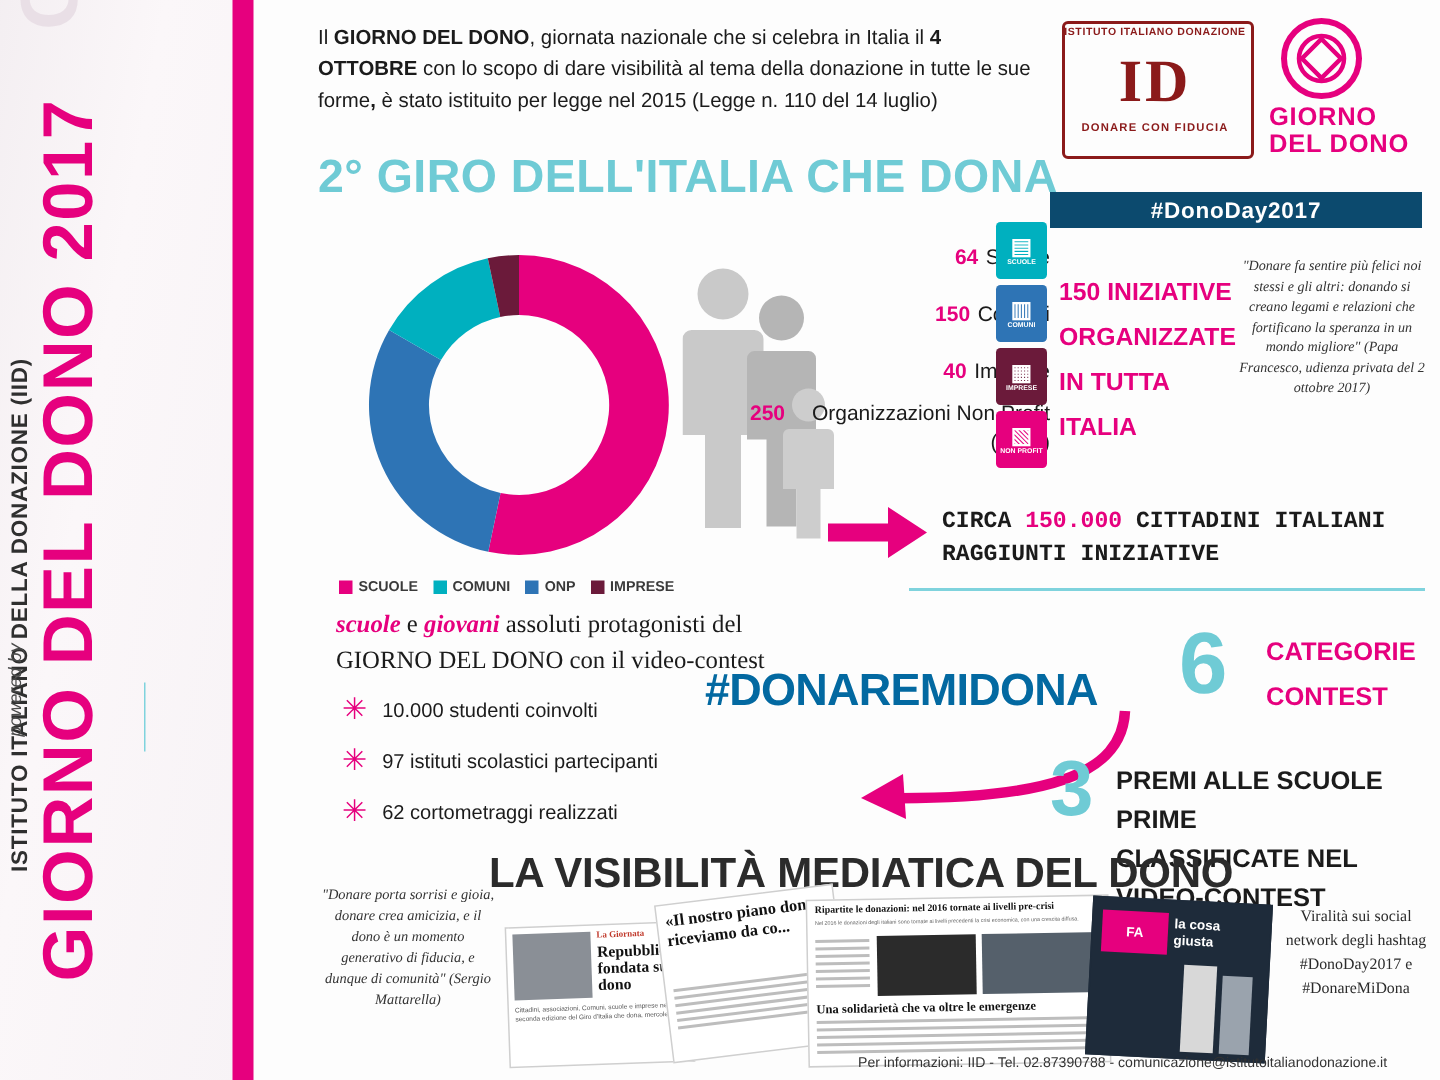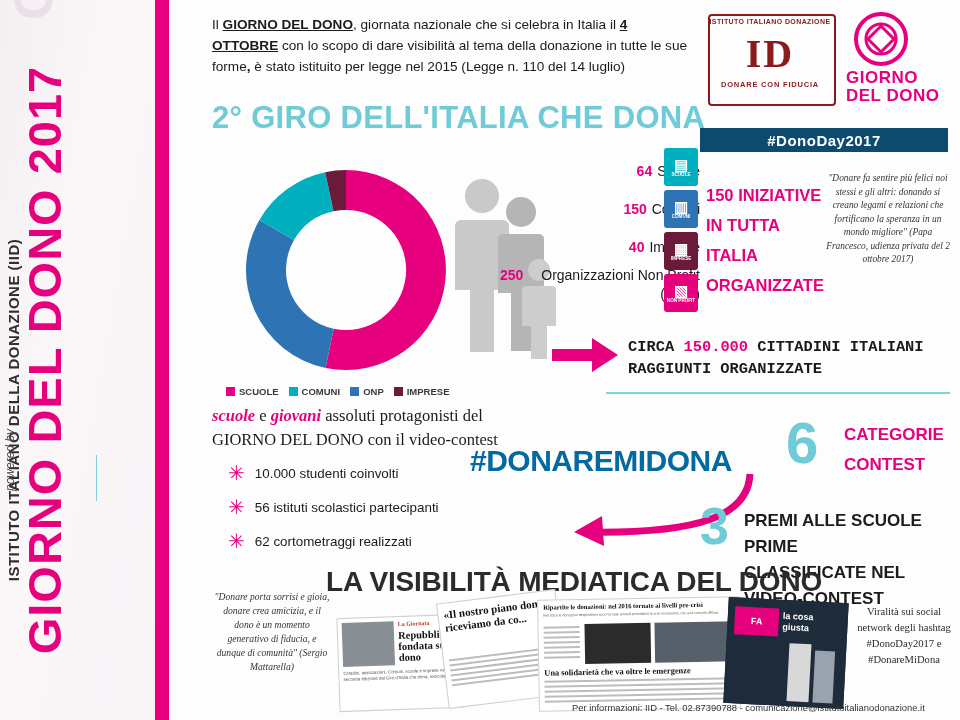--- a/index.html
+++ b/index.html
@@ -25,21 +25,21 @@
       color:#2f2f2f;font-size:15px;font-weight:bold;letter-spacing:.5px;
       display:flex;align-items:center;justify-content:center;}
   .vpow{position:absolute;left:0;top:0;width:200px;height:20px;
       transform:rotate(-90deg);transform-origin:left top;translate:0 560px;
       color:#4a4a4a;font-size:12px;font-style:italic;
       display:flex;align-items:center;justify-content:center;}
   .vline{position:absolute;left:96px;top:455px;width:1px;height:46px;background:#7fd3dd;}
 
   
   .intro{position:absolute;left:212px;top:14px;width:480px;font-size:13.6px;line-height:21px;color:#1b1b1b;}
-  .intro b{font-weight:bold;text-decoration:underline;}
+  .intro b{font-weight:bold;}
 
   
   .logobox{position:absolute;left:700px;top:8px;width:248px;height:105px;}
   .iid{position:absolute;left:0;top:0;width:140px;height:100px;text-align:center;}
   .iid .ring{position:absolute;left:8px;top:6px;width:124px;height:88px;border:2px solid #8b1a1a;border-radius:4px;}
   .iid .toptxt{position:absolute;left:0;top:10px;width:140px;font-size:7px;letter-spacing:.4px;color:#8b1a1a;font-weight:bold;}
   .iid .big{position:absolute;left:0;top:22px;width:140px;font-size:40px;font-weight:bold;color:#8b1a1a;font-family:"Liberation Serif",serif;letter-spacing:2px;}
   .iid .bottxt{position:absolute;left:0;top:72px;width:140px;font-size:7.5px;letter-spacing:.8px;color:#8b1a1a;font-weight:bold;}
   .gdd{position:absolute;left:146px;top:2px;width:102px;height:100px;}
   .gdd .mark{position:absolute;left:8px;top:2px;width:54px;height:54px;}
@@ -78,21 +78,21 @@
   .papa{position:absolute;left:826px;top:172px;width:124px;font-size:9.4px;line-height:13.5px;color:#333;
       font-family:"Liberation Serif",serif;font-style:italic;text-align:center;}
 
   
   .arrow{position:absolute;left:552px;top:338px;width:66px;height:34px;}
   .cittadini{position:absolute;left:628px;top:336px;width:320px;font-size:15.4px;font-weight:bold;color:#1b1b1b;line-height:22px;font-family:Liberation Mono, monospace;}
   .cittadini .n{color:#e6007e;}
   .hr1{position:absolute;left:606px;top:392px;width:344px;height:2px;background:#7fd3dd;}
 
   
-  .scuoleg{position:absolute;left:212px;top:404px;width:430px;font-size:16.5px;line-height:24px;color:#1b1b1b;
+  .scuoleg{position:absolute;left:224px;top:404px;width:430px;font-size:16.5px;line-height:24px;color:#1b1b1b;
       font-family:"Liberation Serif",serif;}
   .scuoleg .pink{color:#e6007e;font-style:italic;font-weight:bold;}
   .bullets{position:absolute;left:228px;top:456px;width:320px;}
   .bul{display:flex;align-items:center;gap:10px;height:34px;font-size:13.4px;color:#1b1b1b;}
   .ast{color:#e6007e;font-size:20px;line-height:20px;}
 
   
   .hashbig{position:absolute;left:470px;top:444px;width:320px;color:#0369a1;font-size:30px;font-weight:bold;letter-spacing:-.5px;}
   .curve{position:absolute;left:560px;top:470px;width:200px;height:80px;}
 
@@ -249,56 +249,56 @@
       <span class="gl">▧</span>
       <span>NON PROFIT</span>
     </div>
   </div>
 
   <div class="iniz">
     <div>
       <span class="n">150</span>
       <span>INIZIATIVE</span>
     </div>
+    <div>ORGANIZZATE</div>
     <div>IN TUTTA ITALIA</div>
-    <div>ORGANIZZATE</div>
   </div>
 
   <div class="papa">"Donare fa sentire più felici noi stessi e gli altri: donando si creano legami e relazioni che fortificano la speranza in un mondo migliore" (Papa Francesco, udienza privata del 2 ottobre 2017)</div>
 
   <div class="arrow">
     <svg width="66" height="34" viewBox="0 0 66 34">
       <path d="M0 11 h40 v-11 l26 17 l-26 17 v-11 h-40 z" fill="#e6007e"></path>
     </svg>
   </div>
 
   <div class="cittadini">
     <span>CIRCA</span>
     <span class="n">150.000</span>
     <span>CITTADINI ITALIANI</span>
-    <div>RAGGIUNTI ORGANIZZATE</div>
+    <div>RAGGIUNTI INIZIATIVE</div>
   </div>
   <div class="hr1"></div>
 
   <div class="scuoleg">
     <span class="pink">scuole</span>
     <span>e</span>
     <span class="pink">giovani</span>
     <span>assoluti protagonisti del</span>
     <div>GIORNO DEL DONO con il video-contest</div>
   </div>
 
   <div class="bullets">
     <div class="bul">
         <span class="ast">✳</span>
         <span>10.000 studenti coinvolti</span>
       </div>
     <div class="bul">
         <span class="ast">✳</span>
-        <span>56 istituti scolastici partecipanti</span>
+        <span>97 istituti scolastici partecipanti</span>
       </div>
     <div class="bul">
         <span class="ast">✳</span>
         <span>62 cortometraggi realizzati</span>
       </div>
   </div>
 
   <div class="hashbig">#DONAREMIDONA</div>
   <div class="curve">
     <svg width="200" height="80" viewBox="0 0 200 80">

